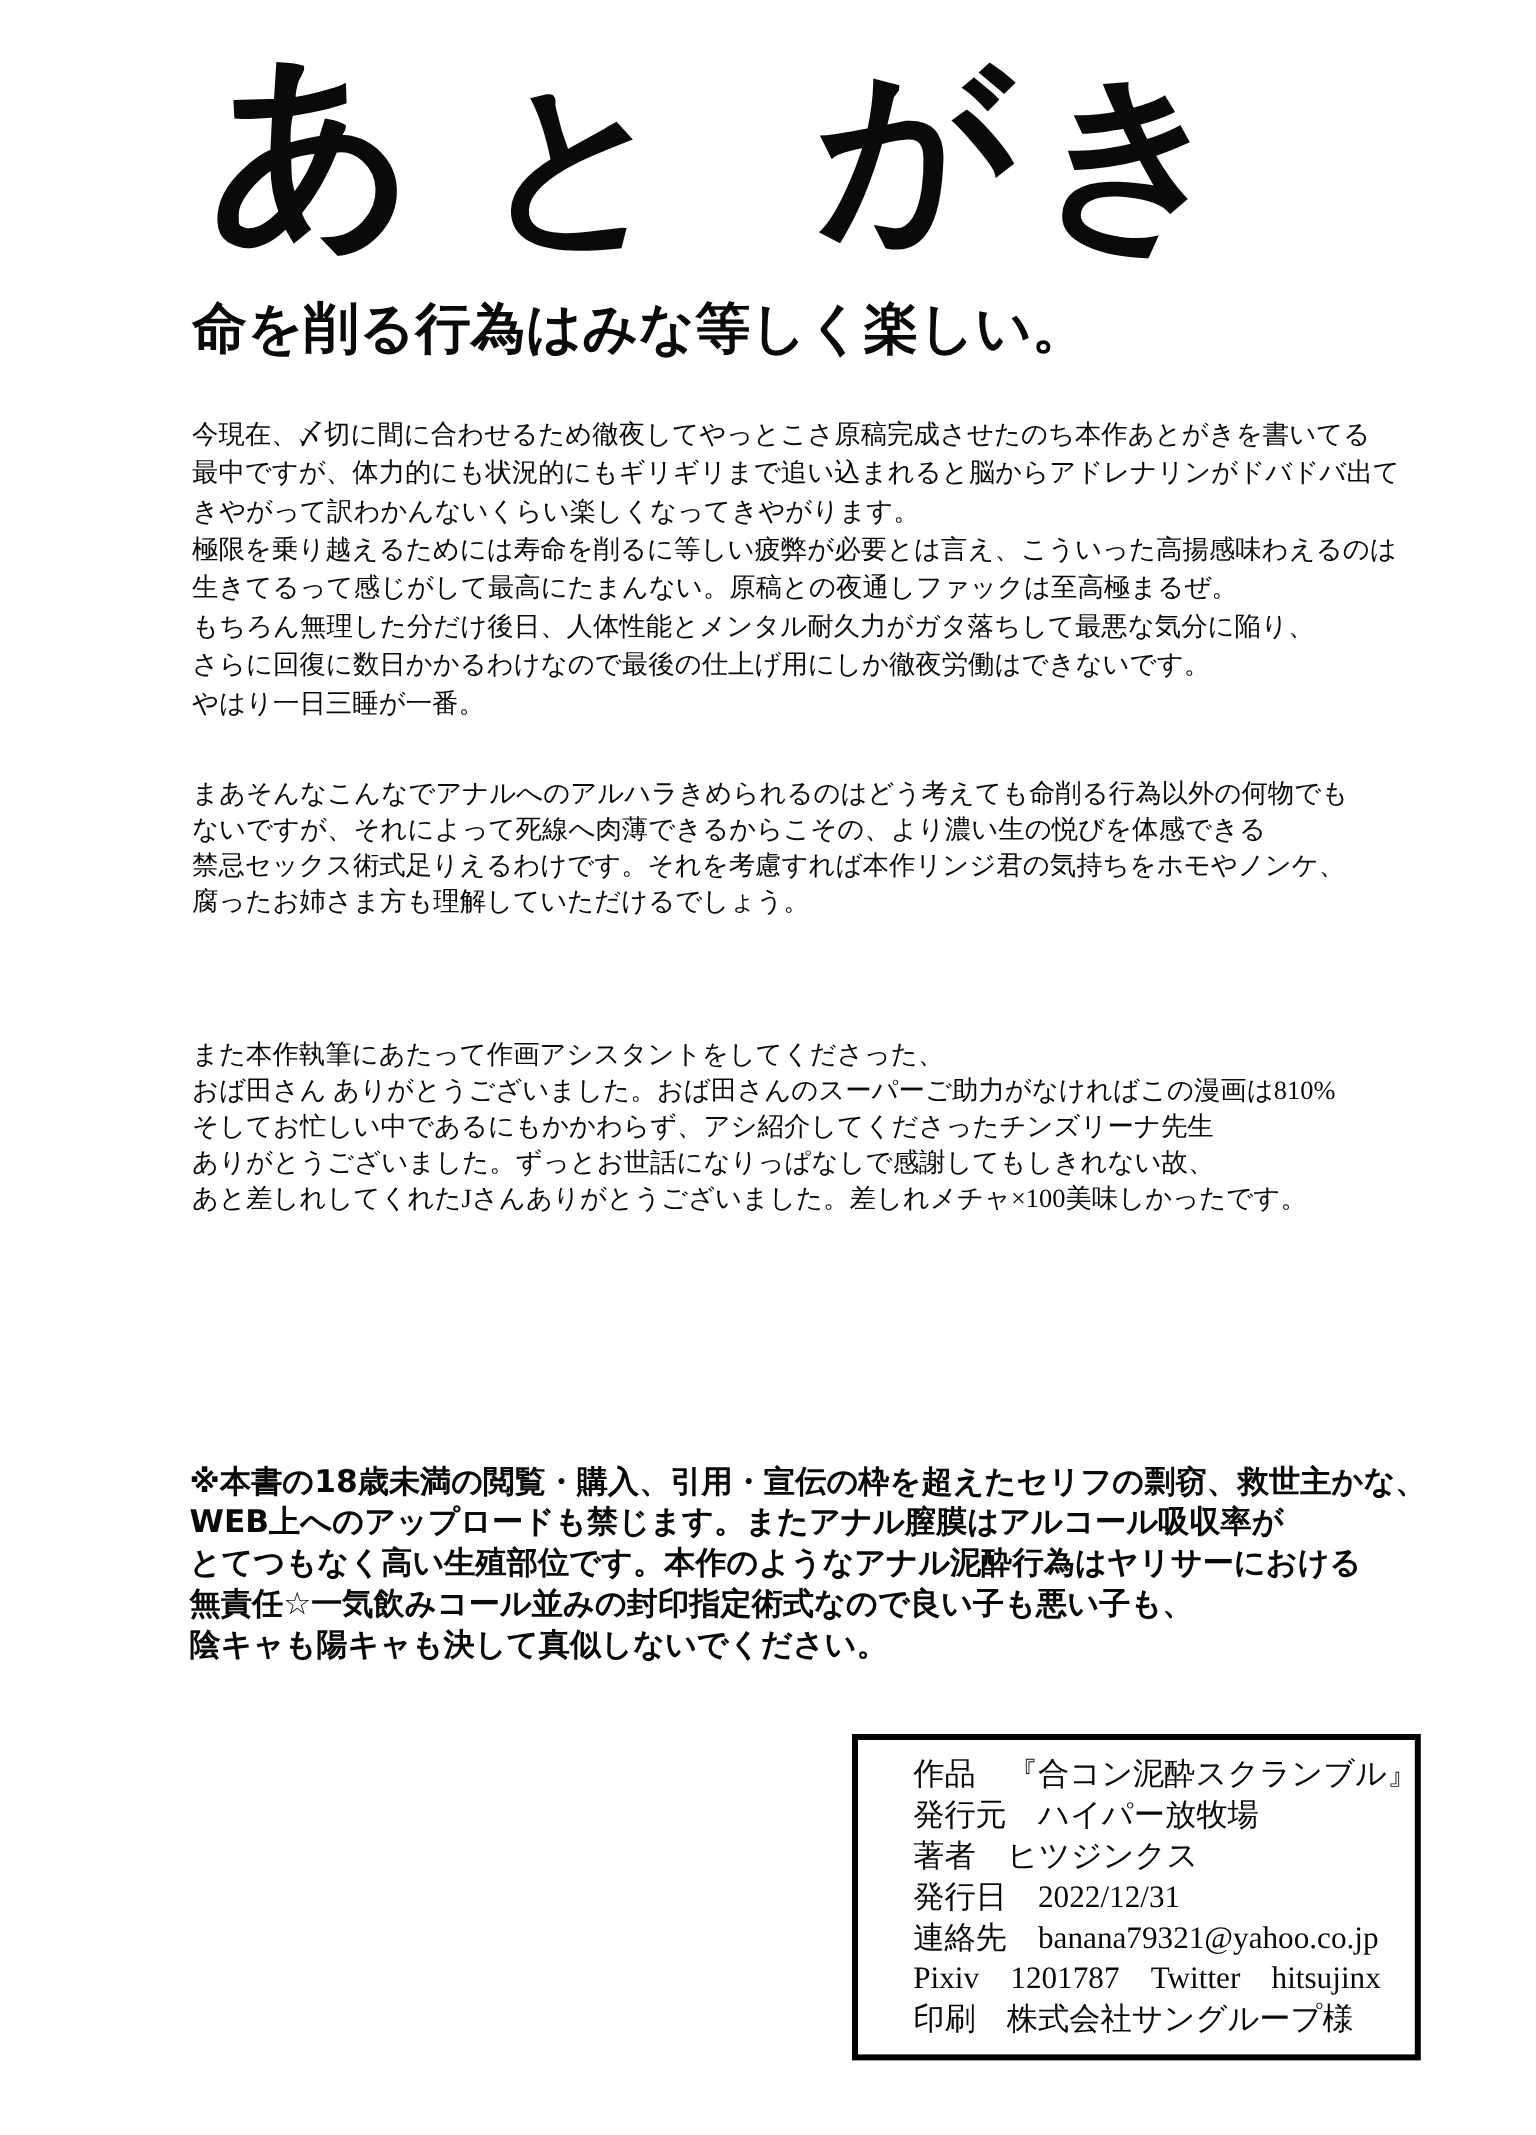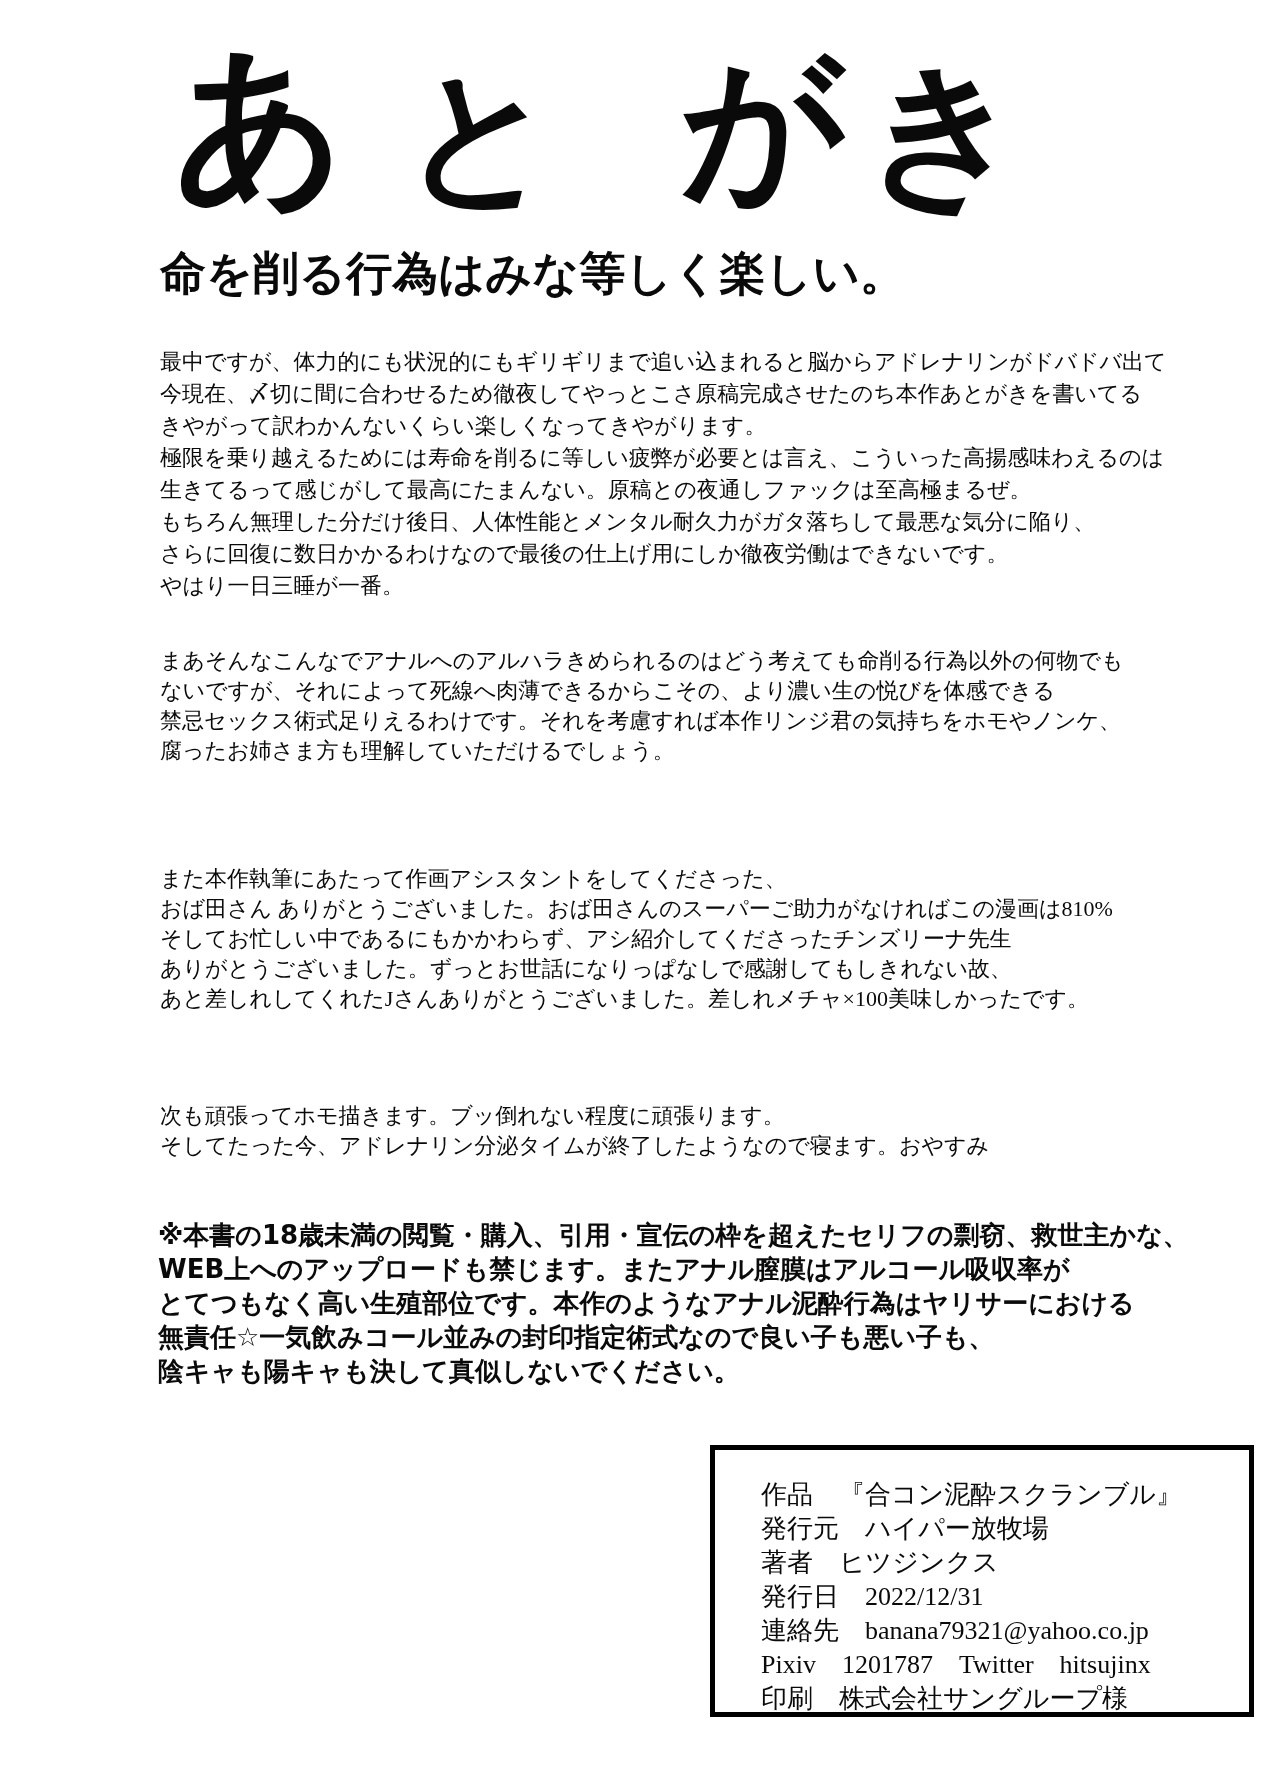--- a/index.html
+++ b/index.html
@@ -36,43 +36,43 @@
   .p3{top:864px;}
   .p4{top:1101px;}
   .warning{
     position:absolute;left:158px;top:1218px;
     font-family:"DejaVu Sans","Liberation Sans",sans-serif;
     font-weight:700;font-size:26px;
   }
   .warning .line{line-height:34px;white-space:nowrap;}
   .colophon{
     position:absolute;left:710px;top:1445px;
-    width:544px;height:272px;
+    width:474px;height:272px;
     border:5px solid #000000;
     box-sizing:border-box;
-    padding:28px 0 0 46px;
+    padding:12px 0 0 46px;
     font-size:26px;font-weight:500;
     background:#ffffff;
   }
   .crow{line-height:34px;white-space:nowrap;}
 </style>
 </head>
 <body>
 
 <div class="page">
 
   <div class="title">
     <span class="tc tc0">あ</span><span class="tc tc1">と</span><span class="tc tc2">が</span><span class="tc tc3">き</span>
   </div>
 
   <div class="subtitle">命を削る行為はみな等しく楽しい。</div>
 
   <div class="para p1">
+    <div class="line">今現在、〆切に間に合わせるため徹夜してやっとこさ原稿完成させたのち本作あとがきを書いてる</div>
     <div class="line">最中ですが、体力的にも状況的にもギリギリまで追い込まれると脳からアドレナリンがドバドバ出て</div>
-    <div class="line">今現在、〆切に間に合わせるため徹夜してやっとこさ原稿完成させたのち本作あとがきを書いてる</div>
     <div class="line">きやがって訳わかんないくらい楽しくなってきやがります。</div>
     <div class="line">極限を乗り越えるためには寿命を削るに等しい疲弊が必要とは言え、こういった高揚感味わえるのは</div>
     <div class="line">生きてるって感じがして最高にたまんない。原稿との夜通しファックは至高極まるぜ。</div>
     <div class="line">もちろん無理した分だけ後日、人体性能とメンタル耐久力がガタ落ちして最悪な気分に陥り、</div>
     <div class="line">さらに回復に数日かかるわけなので最後の仕上げ用にしか徹夜労働はできないです。</div>
     <div class="line">やはり一日三睡が一番。</div>
   </div>
 
   <div class="para p2">
     <div class="line">まあそんなこんなでアナルへのアルハラきめられるのはどう考えても命削る行為以外の何物でも</div>
@@ -82,24 +82,20 @@
   </div>
 
   <div class="para p3">
     <div class="line">また本作執筆にあたって作画アシスタントをしてくださった、</div>
     <div class="line">おば田さん ありがとうございました。おば田さんのスーパーご助力がなければこの漫画は810%</div>
     <div class="line">そしてお忙しい中であるにもかかわらず、アシ紹介してくださったチンズリーナ先生</div>
     <div class="line">ありがとうございました。ずっとお世話になりっぱなしで感謝してもしきれない故、</div>
     <div class="line">あと差しれしてくれたJさんありがとうございました。差しれメチャ×100美味しかったです。</div>
   </div>
 
-  <div class="para p4">
-    <div class="line">次も頑張ってホモ描きます。ブッ倒れない程度に頑張ります。</div>
-    <div class="line">そしてたった今、アドレナリン分泌タイムが終了したようなので寝ます。おやすみ</div>
-  </div>
 
   <div class="warning">
     <div class="line">※本書の18歳未満の閲覧・購入、引用・宣伝の枠を超えたセリフの剽窃、救世主かな、</div>
     <div class="line">WEB上へのアップロードも禁じます。またアナル膣膜はアルコール吸収率が</div>
     <div class="line">とてつもなく高い生殖部位です。本作のようなアナル泥酔行為はヤリサーにおける</div>
     <div class="line">無責任☆一気飲みコール並みの封印指定術式なので良い子も悪い子も、</div>
     <div class="line">陰キャも陽キャも決して真似しないでください。</div>
   </div>
 
   <div class="colophon">

